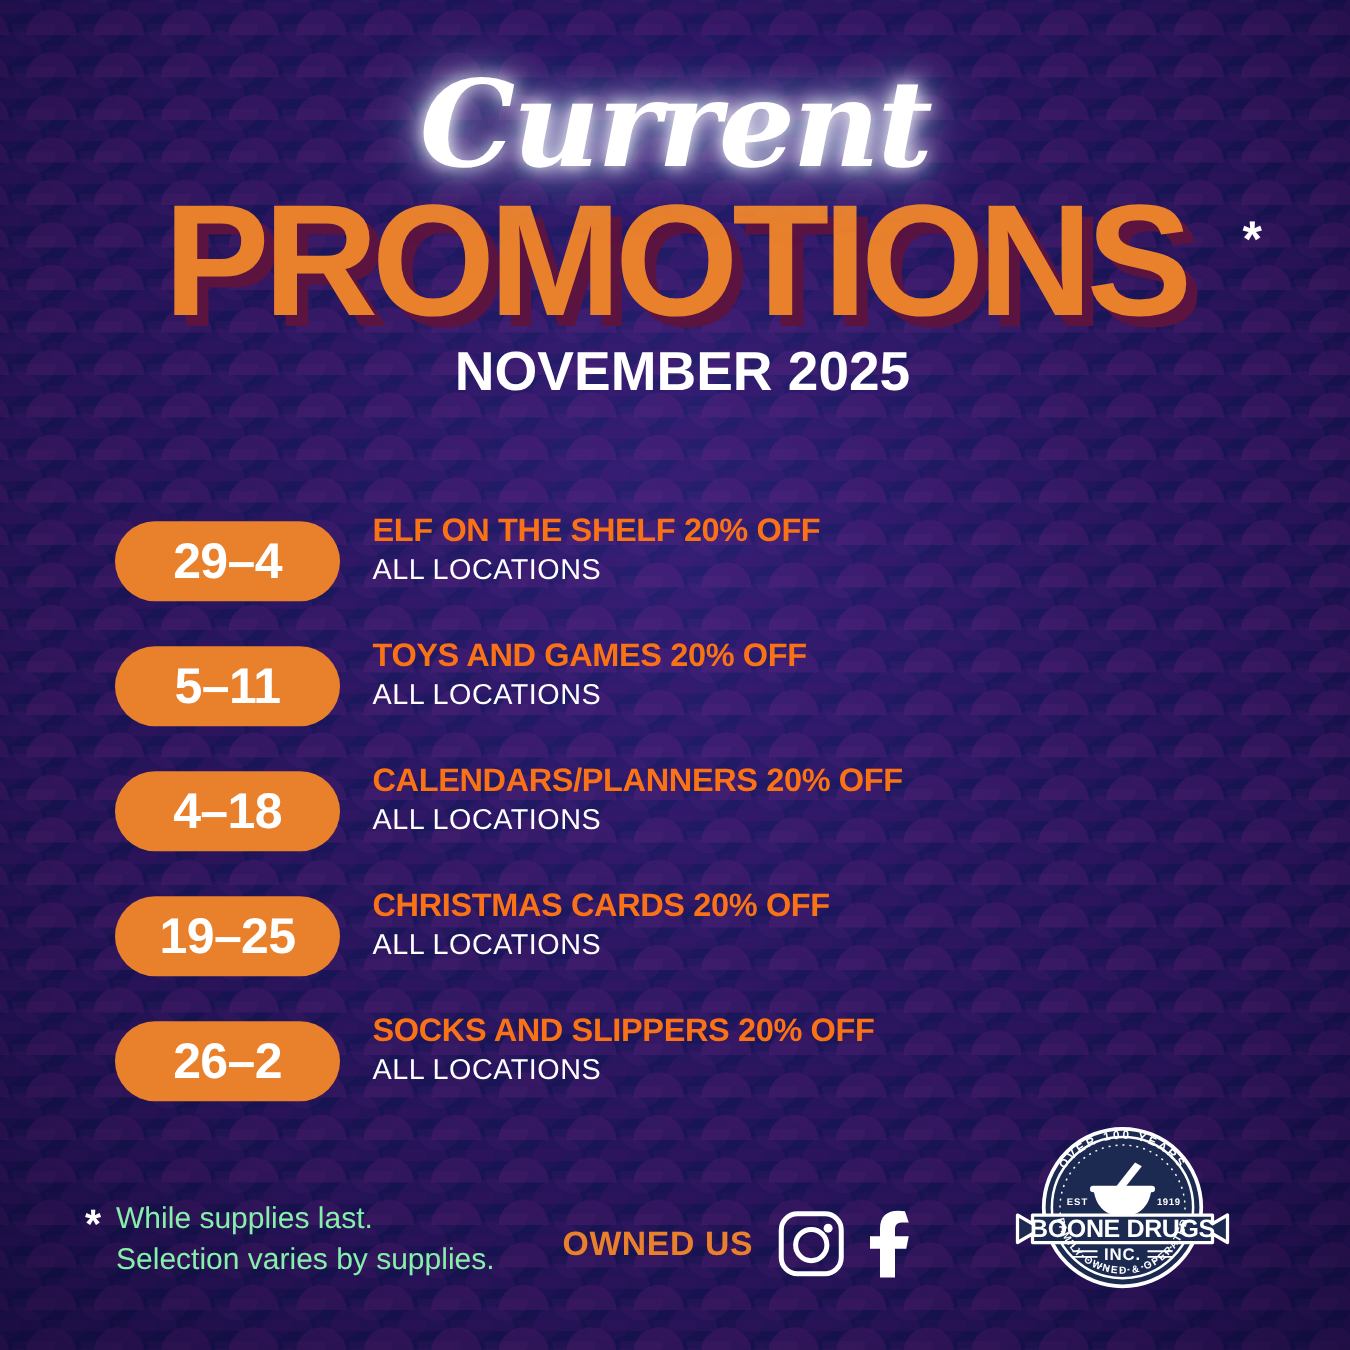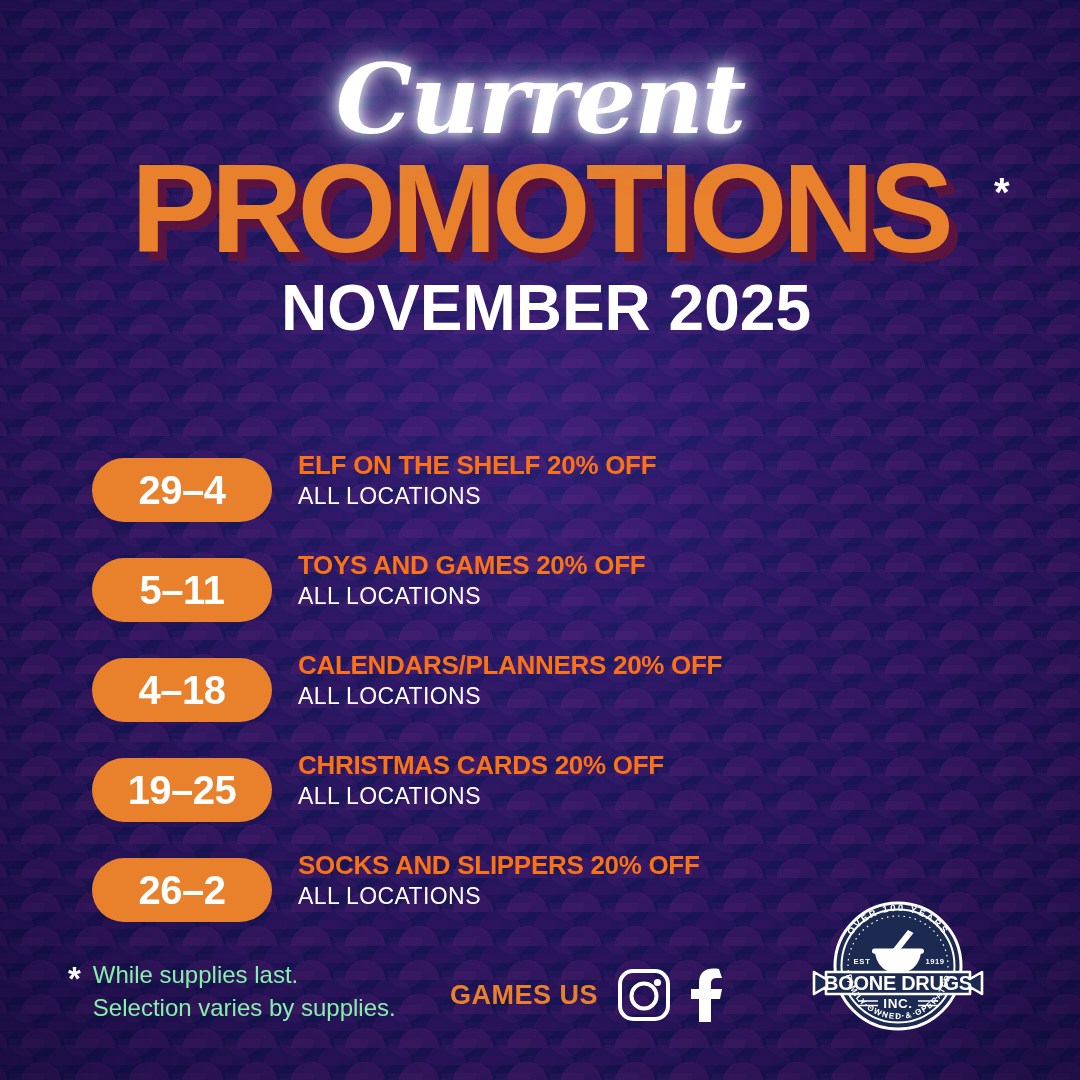--- a/index.html
+++ b/index.html
@@ -102,36 +102,35 @@
     font-weight: bold;
     z-index: 7;
   }
 
   .month-title {
     position: absolute;
     top: 276px;
     left: 12px; right: 0;
     font-family: "Liberation Sans", sans-serif;
     font-weight: bold;
-    font-size: 64px;
+    font-size: 44px;
     line-height: 1;
     letter-spacing: 0px;
     color: #ffffff;
     z-index: 7;
     white-space: nowrap;
   }
 
   
   .promo-list {
     position: absolute;
     top: 410px;
     left: 0;
     width: 908px;
     z-index: 8;
-    margin-top: 41px;
   }
   .promo-row {
     position: relative;
     height: 100px;
     display: flex;
     align-items: flex-start;
   }
   .date-pill {
     position: absolute;
     left: 92px;
@@ -306,21 +305,21 @@
 
   <div class="disclaimer">
     <div class="ast">*</div>
     <div class="lines">
       <div>While supplies last.</div>
       <div>Selection varies by supplies.</div>
     </div>
   </div>
 
   <div class="follow-block">
-    <div class="follow-label">GAMES US</div>
+    <div class="follow-label">OWNED US</div>
 
     <div class="social-icon">
       <svg width="56" height="56" viewBox="0 0 56 56" aria-hidden="true">
         <rect x="4" y="4" width="48" height="48" rx="13" ry="13" fill="none" stroke="#ffffff" stroke-width="4"></rect>
         <circle cx="28" cy="29" r="12.5" fill="none" stroke="#ffffff" stroke-width="4"></circle>
         <circle cx="41.5" cy="15.5" r="3.6" fill="#ffffff"></circle>
       </svg>
     </div>
 
     <div class="social-icon">

